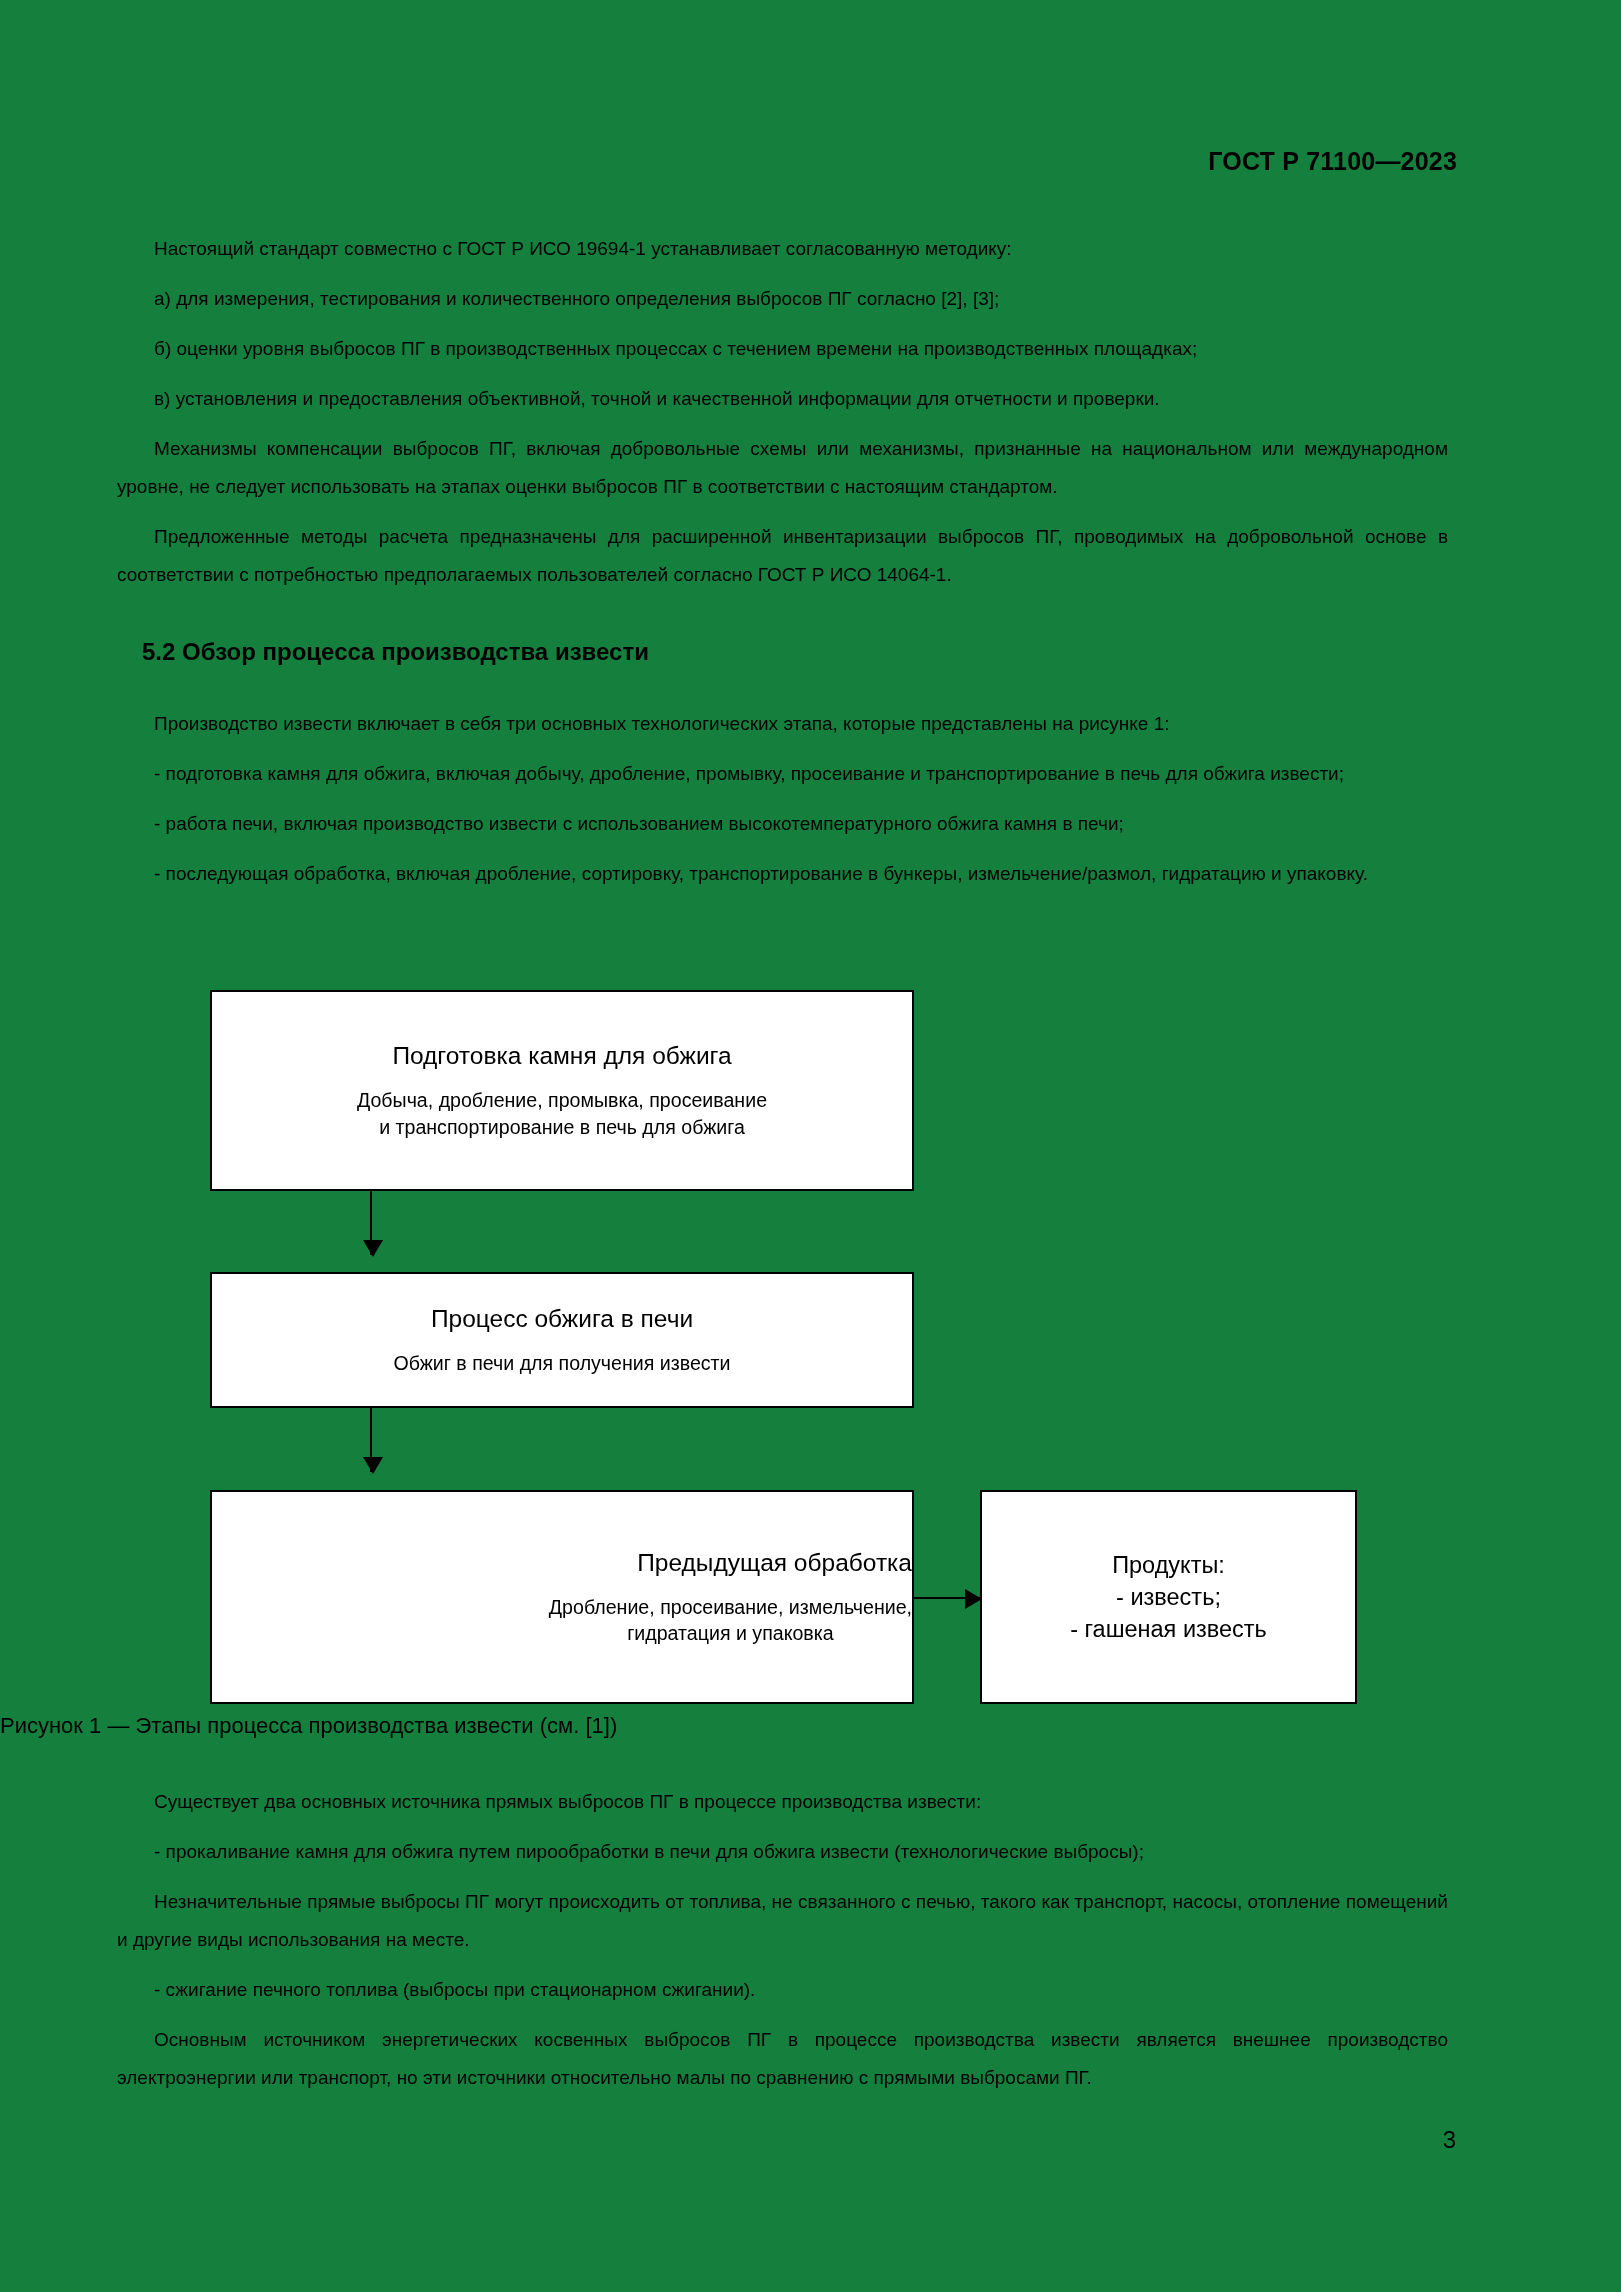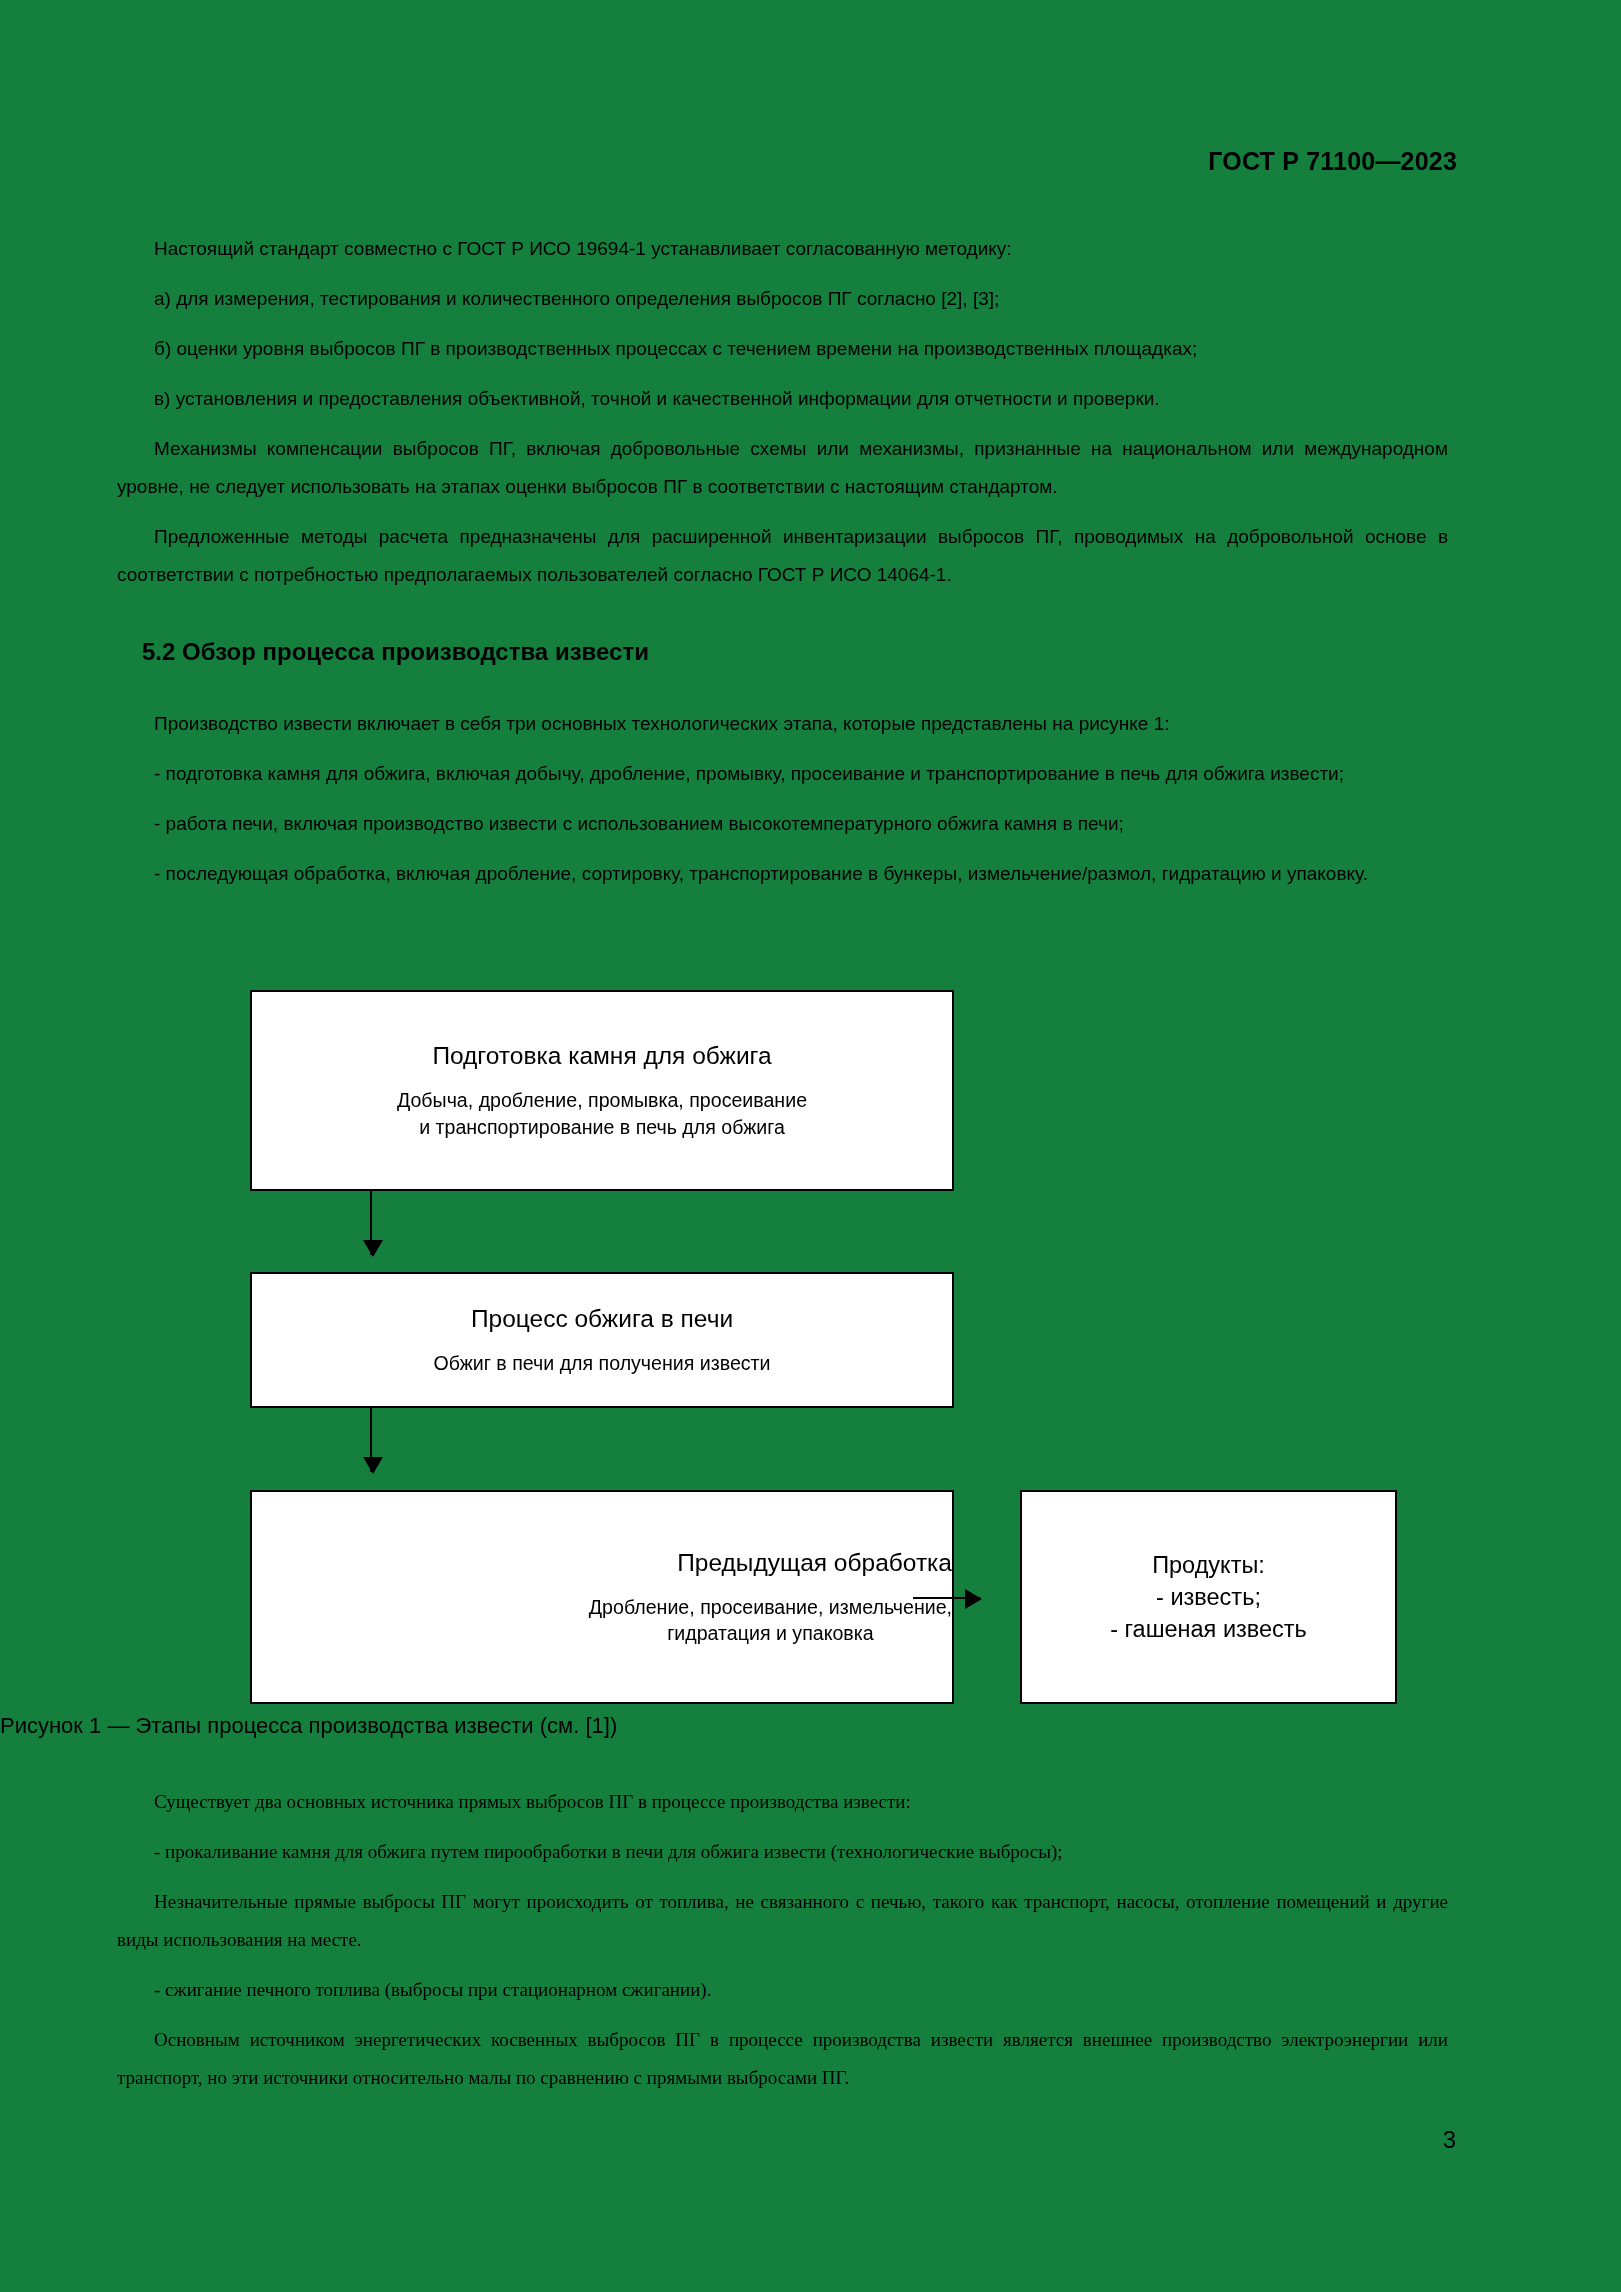--- a/index.html
+++ b/index.html
@@ -79,21 +79,20 @@
   .node {
     position: absolute;
     border: 2.9px solid #000000;
     background: #ffffff;
     box-sizing: border-box;
     display: flex;
     flex-direction: column;
     align-items: center;
     justify-content: center;
     text-align: center;
-    margin-left: 40px;
   }
   .node-title {
     font-size: 24.5px;
     line-height: 31px;
     margin-bottom: 15.7px;
     white-space: nowrap;
   }
   .node-sub {
     font-size: 19.6px;
     line-height: 26.5px;
@@ -154,21 +153,20 @@
     font-size: 22px;
     line-height: 29px;
   }
 
   
   .content-lower {
     position: absolute;
     left: 105px;
     top: 1771px;
     width: 1355px;
-    font-family: Liberation Serif, serif;
   }
 
   
   .page-number {
     position: absolute;
     right: 165px;
     top: 2125px;
     font-size: 24px;
     line-height: 29px;
   }

